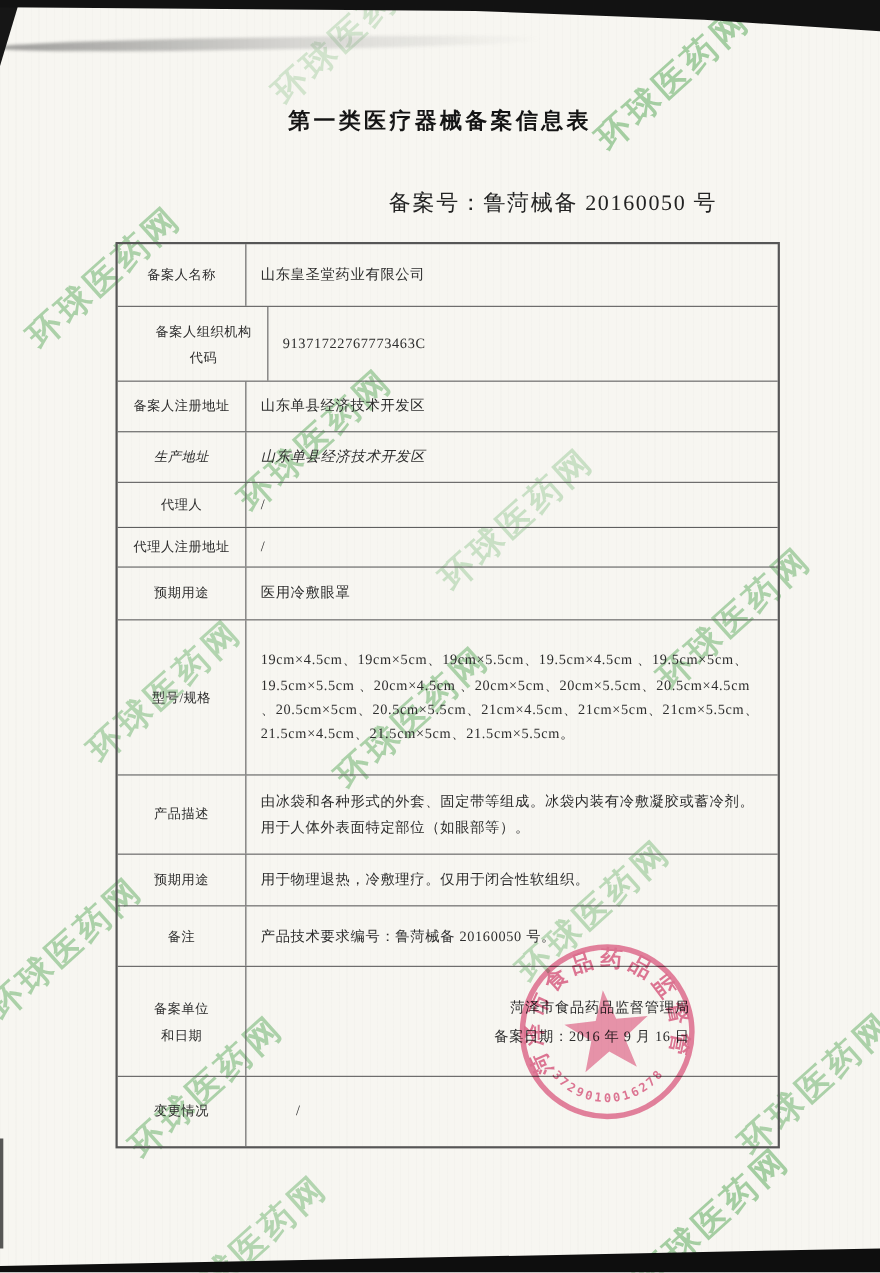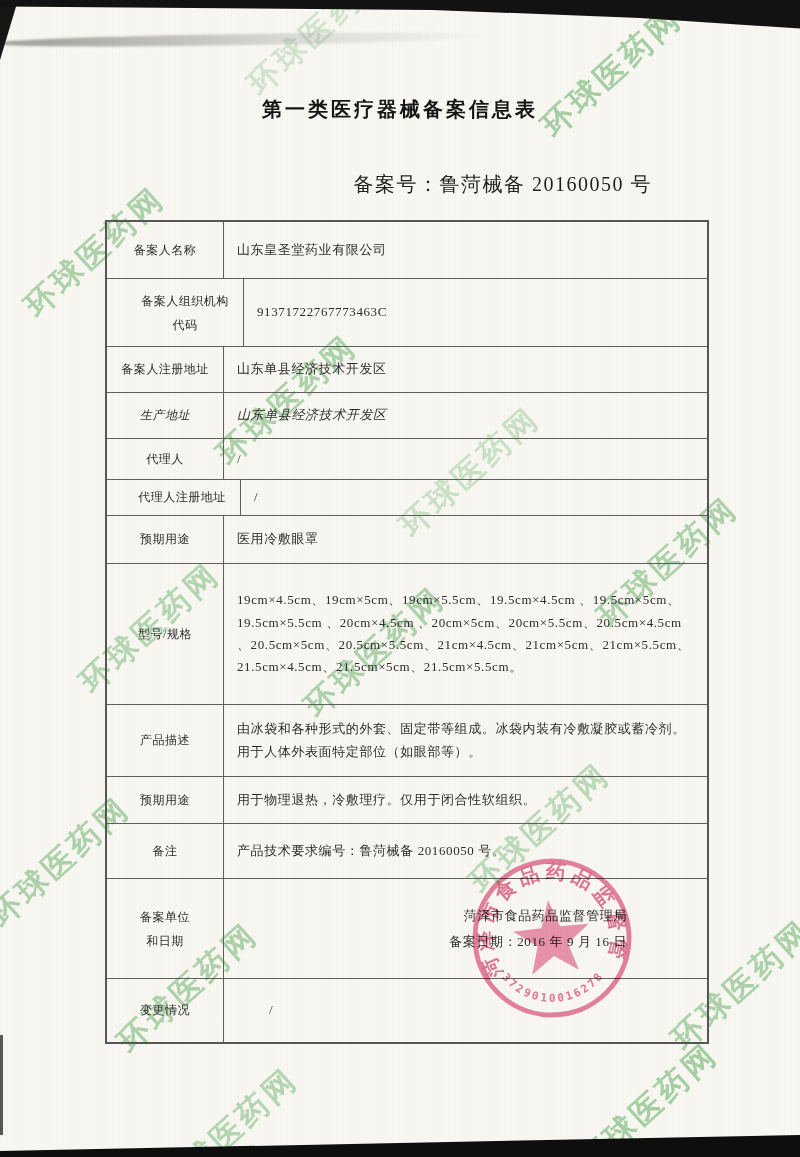--- a/index.html
+++ b/index.html
@@ -184,21 +184,21 @@
         </div>
       </div>
       <div class="t-row" style="height: 41px;">
         <div class="cell-label">
           <span class="lbl-line">代理人</span>
         </div>
         <div class="cell-value">
           <div>/</div>
         </div>
       </div>
-      <div class="t-row" style="height: 36px; padding-left: 17px;">
+      <div class="t-row" style="height: 36px;">
         <div class="cell-label">
           <span class="lbl-line">代理人注册地址</span>
         </div>
         <div class="cell-value">
           <div>/</div>
         </div>
       </div>
       <div class="t-row" style="height: 48px;">
         <div class="cell-label">
           <span class="lbl-line">预期用途</span>

